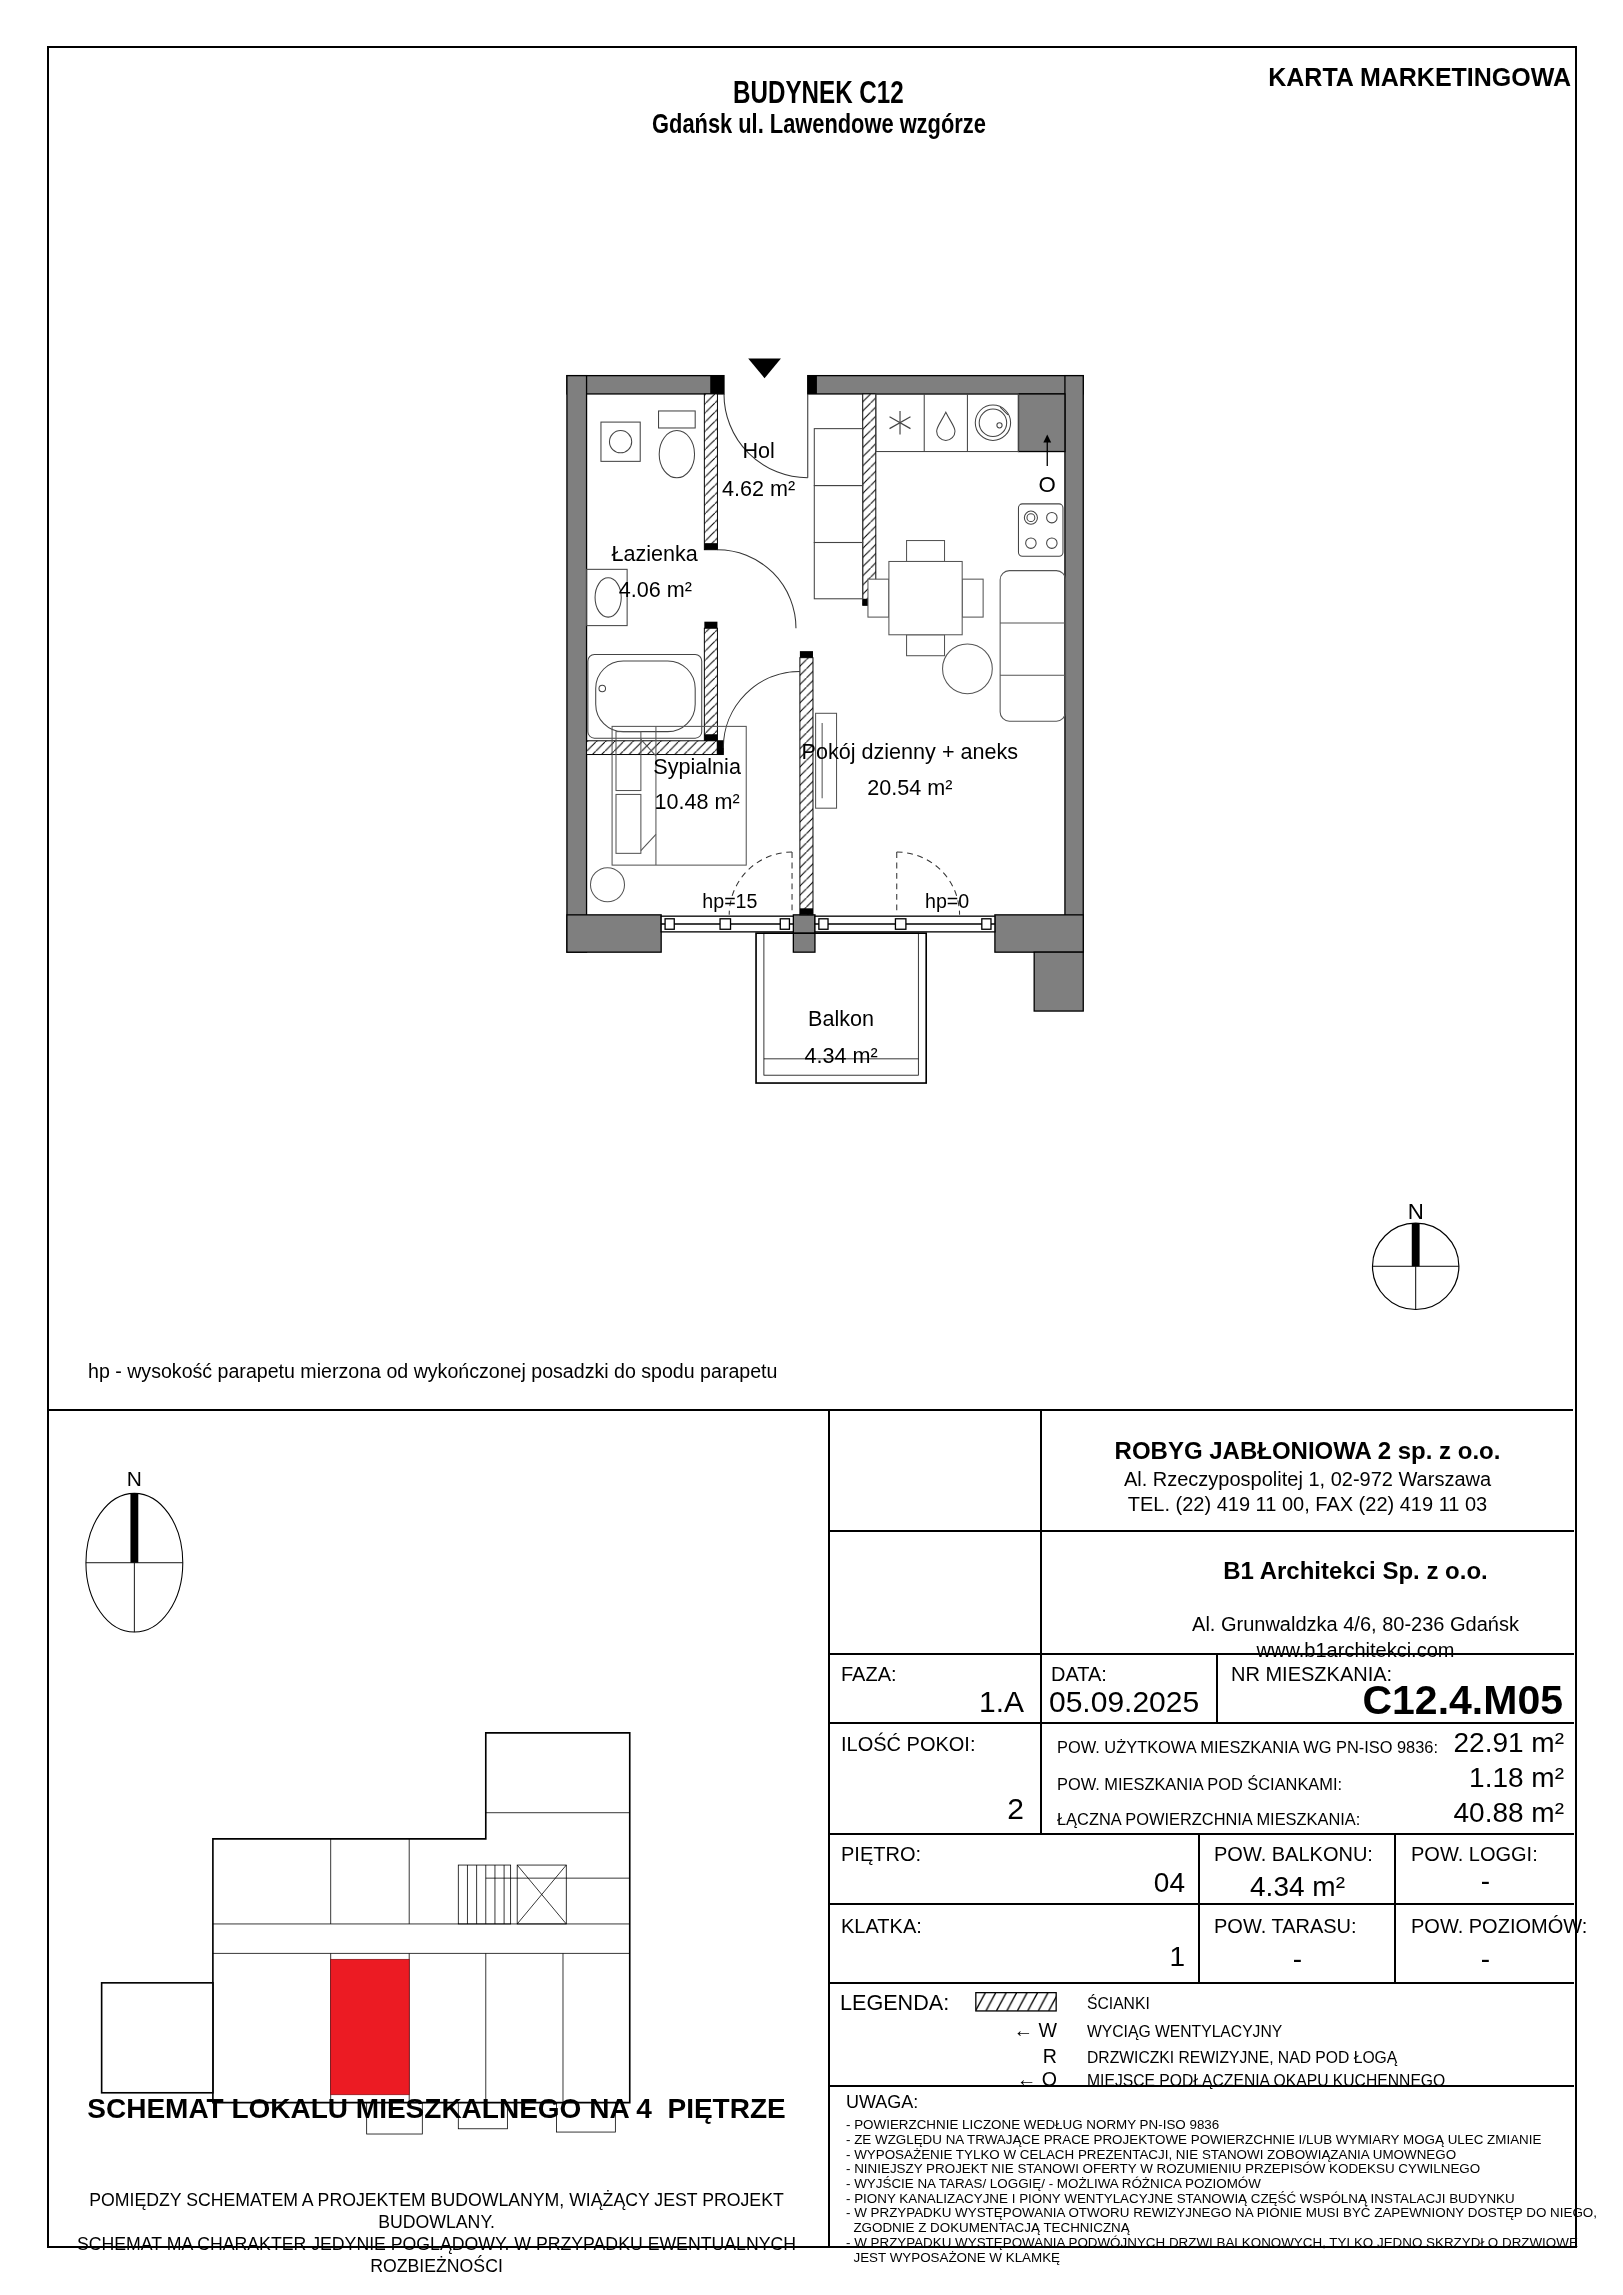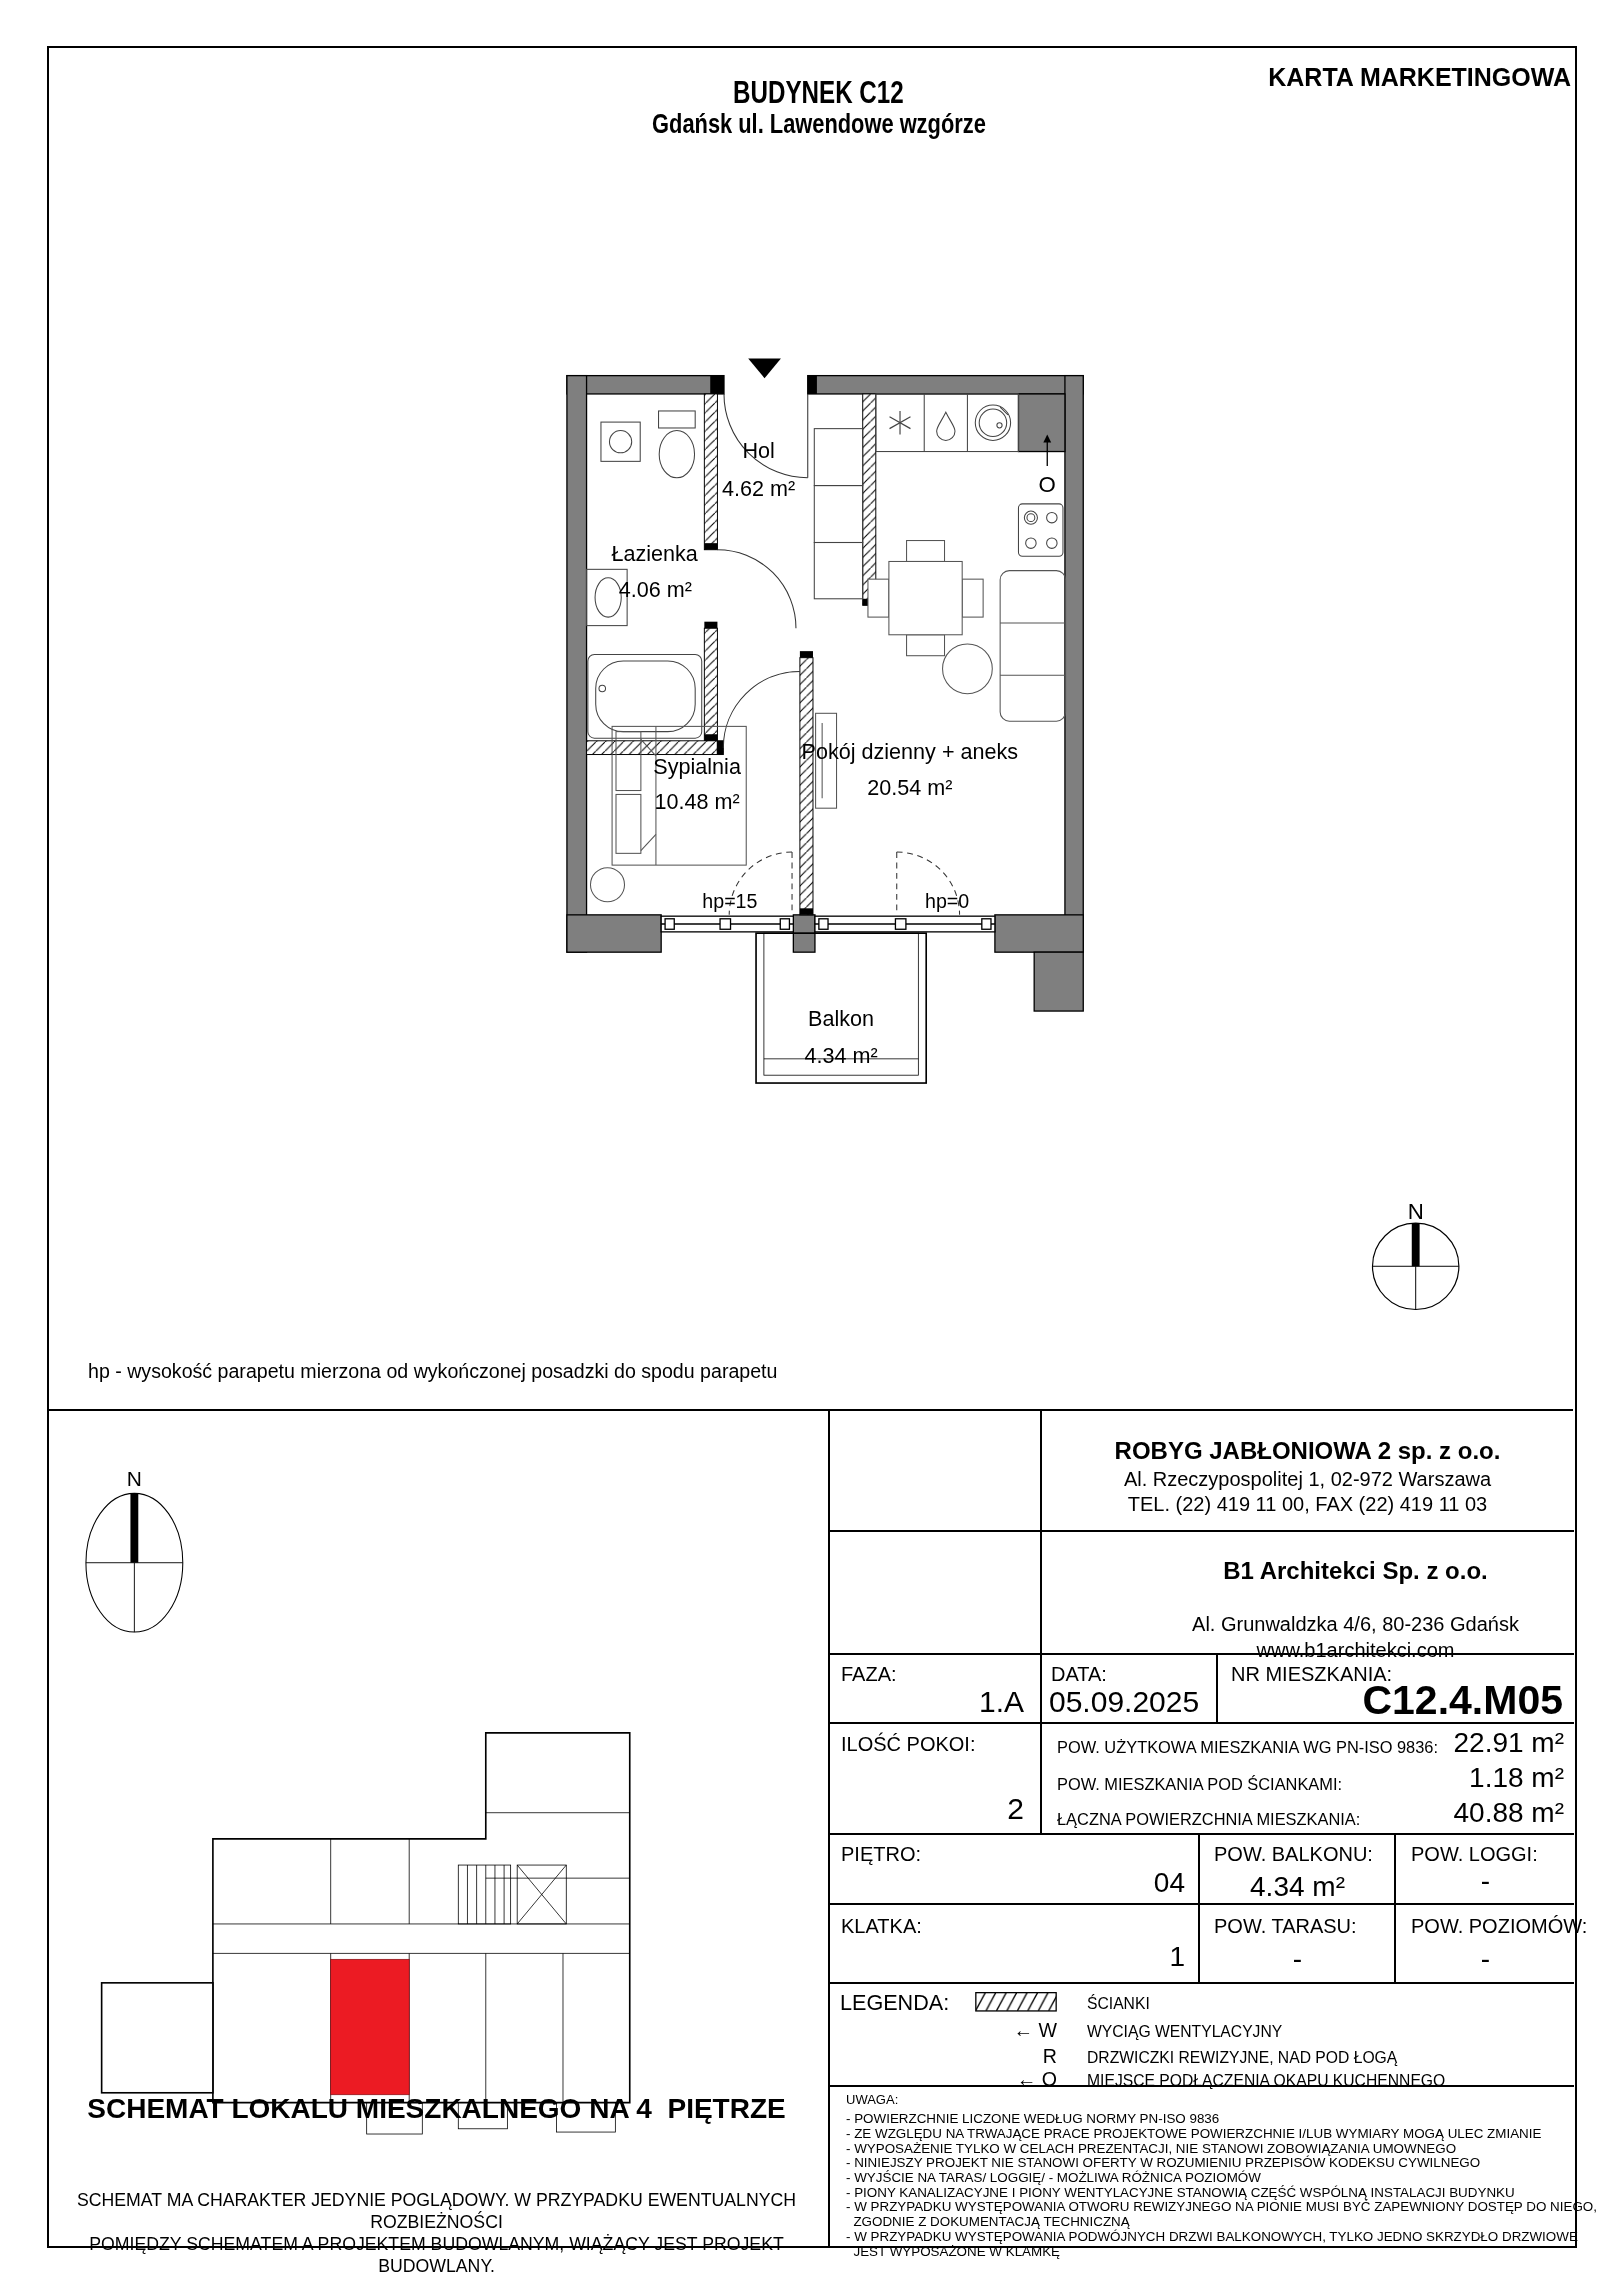--- a/index.html
+++ b/index.html
@@ -13,21 +13,21 @@
   .ctr{text-align:center;}
   .rt{text-align:right;}
   .lbl{font-size:20px;}
   .lbl-sm{font-size:16.4px;}
   .val{font-size:30px;}
   .val-med{font-size:28px;}
   .val-big{font-size:41px;font-weight:bold;}
   .legend-lbl{font-size:15.7px;}
   .legend-sym{font-size:19.6px;}
   .uwaga{font-size:13.4px;line-height:14.7px;white-space:pre;}
-  .uwaga-title{font-size:13px;margin-bottom:5.2px;}
+  .uwaga-title{font-size:18px;margin-bottom:5.2px;}
   svg text{font-family:"Liberation Sans",sans-serif;}
   .room-name{font-size:33px;}
   .hp-lbl{font-size:30px;}
   .n-lbl{font-size:34px;}
 </style>
 </head>
 <body>
 
 <div class="abs frame" style="left:47px;top:46px;width:1526px;height:2198px;"></div>
 
@@ -339,16 +339,16 @@
   <div class="uwaga">- WYJŚCIE NA TARAS/ LOGGIĘ/ - MOŻLIWA RÓŻNICA POZIOMÓW</div>
   <div class="uwaga">- PIONY KANALIZACYJNE I PIONY WENTYLACYJNE STANOWIĄ CZĘŚĆ WSPÓLNĄ INSTALACJI BUDYNKU</div>
   <div class="uwaga">- W PRZYPADKU WYSTĘPOWANIA OTWORU REWIZYJNEGO NA PIONIE MUSI BYĆ ZAPEWNIONY DOSTĘP DO NIEGO,</div>
   <div class="uwaga">  ZGODNIE Z DOKUMENTACJĄ TECHNICZNĄ</div>
   <div class="uwaga">- W PRZYPADKU WYSTĘPOWANIA PODWÓJNYCH DRZWI BALKONOWYCH, TYLKO JEDNO SKRZYDŁO DRZWIOWE</div>
   <div class="uwaga">  JEST WYPOSAŻONE W KLAMKĘ</div>
 </div>
 
 <div class="abs ctr b" style="left:62px;top:2093px;width:749px;font-size:28px;white-space:pre;">SCHEMAT LOKALU MIESZKALNEGO NA 4  PIĘTRZE</div>
 <div class="abs ctr" style="left:62px;top:2189px;width:749px;font-size:17.7px;line-height:22px;">
+  <div>POMIĘDZY SCHEMATEM A PROJEKTEM BUDOWLANYM, WIĄŻĄCY JEST PROJEKT BUDOWLANY.</div>
   <div>SCHEMAT MA CHARAKTER JEDYNIE POGLĄDOWY. W PRZYPADKU EWENTUALNYCH ROZBIEŻNOŚCI</div>
-  <div>POMIĘDZY SCHEMATEM A PROJEKTEM BUDOWLANYM, WIĄŻĄCY JEST PROJEKT BUDOWLANY.</div>
 </div>
 
 
 </body></html>

